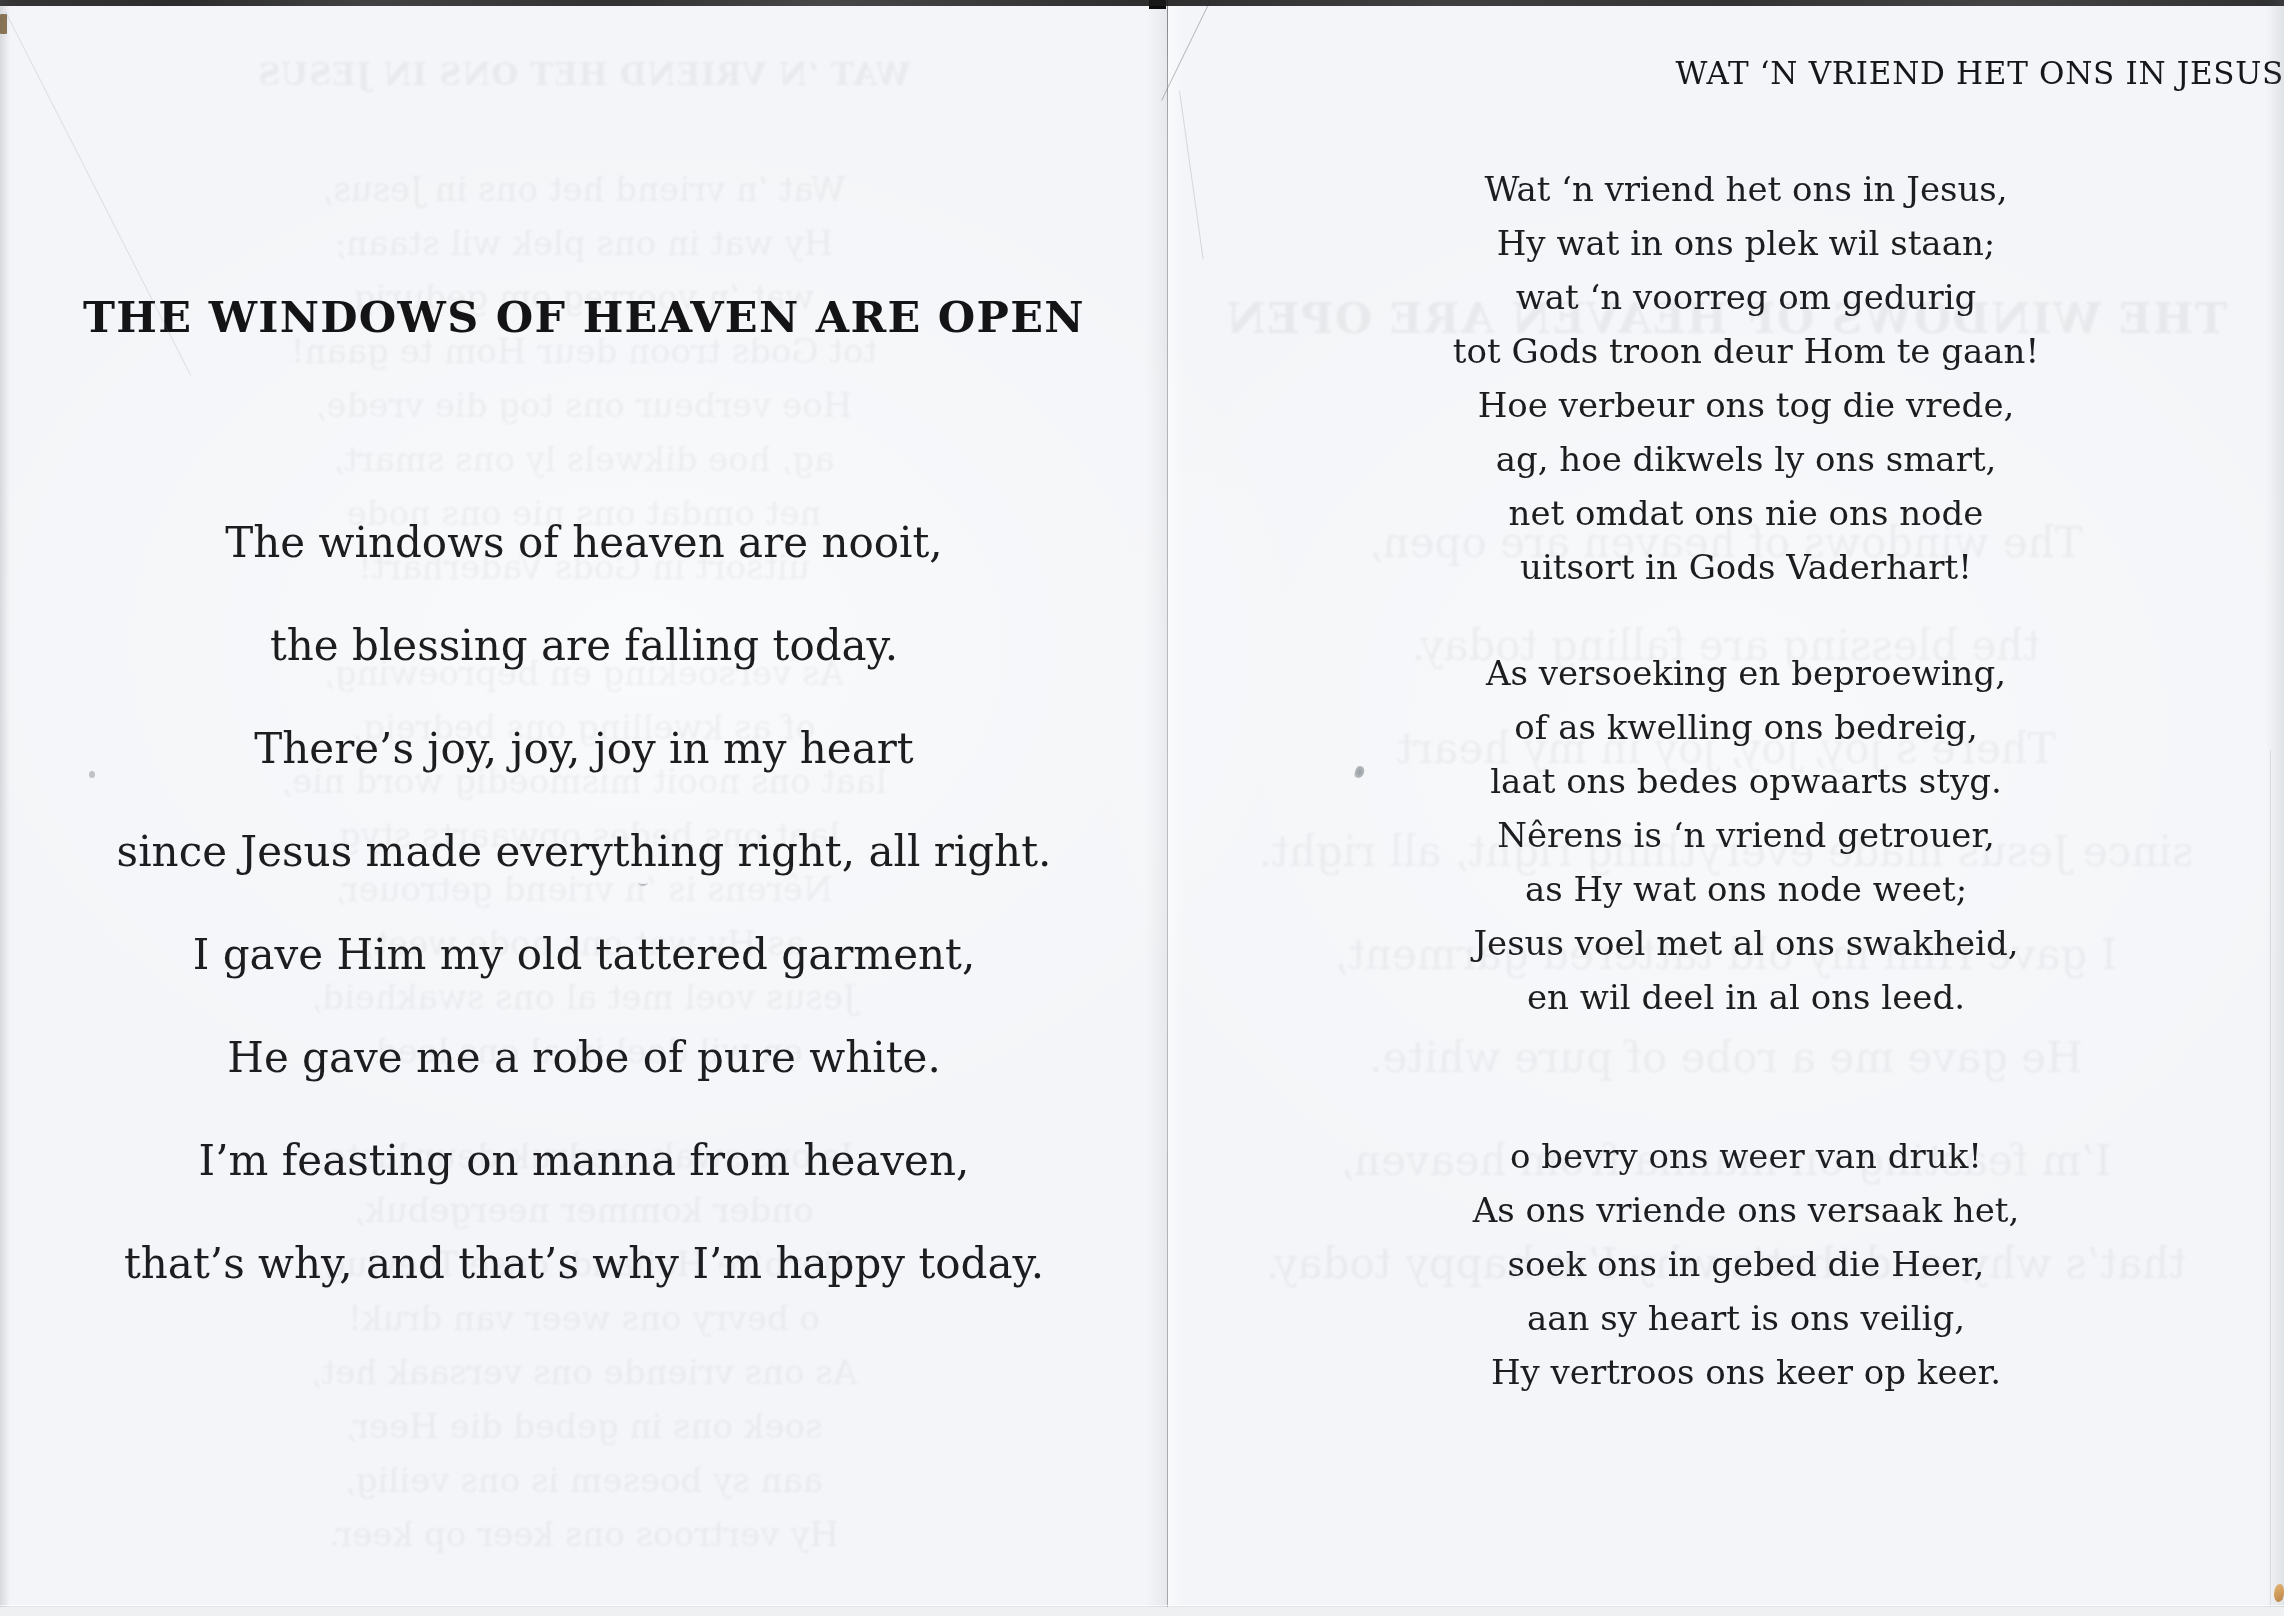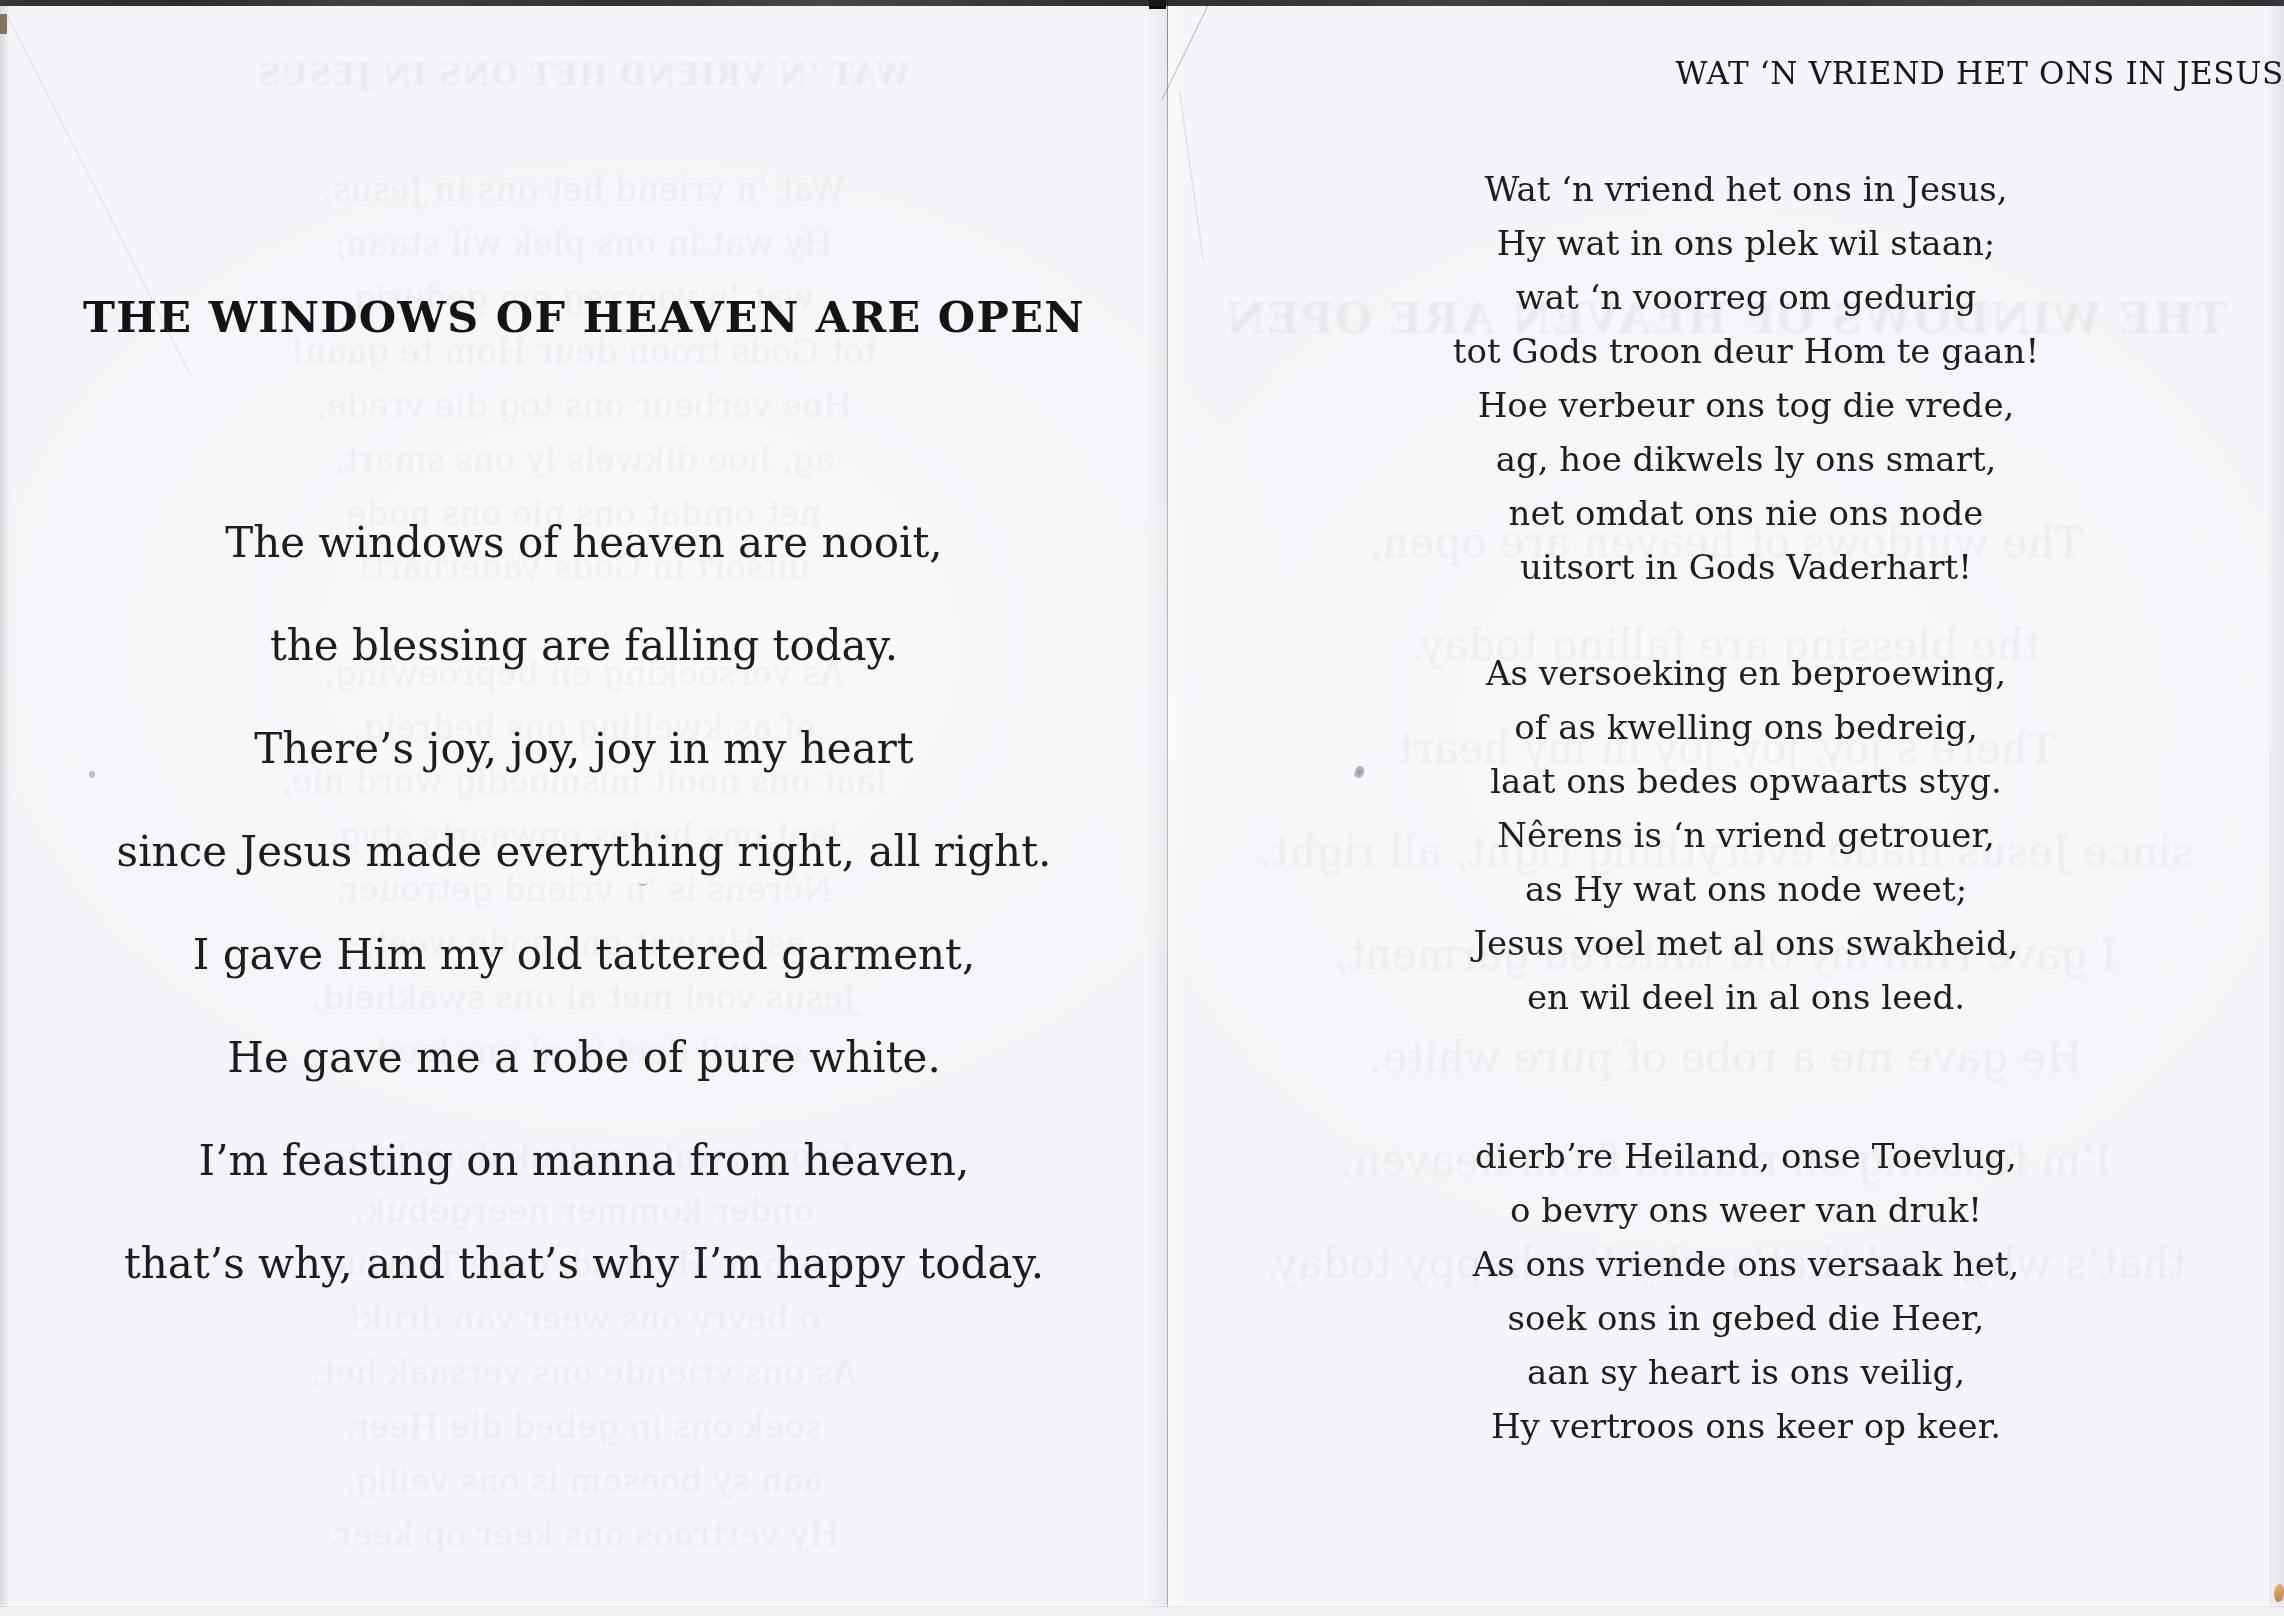--- a/index.html
+++ b/index.html
@@ -147,21 +147,20 @@
     <div class="centered stanza s2">
         <div class="ln">As versoeking en beproewing,</div>
         <div class="ln">of as kwelling ons bedreig,</div>
         <div class="ln">laat ons bedes opwaarts styg.</div>
         <div class="ln">Nêrens is ‘n vriend getrouer,</div>
         <div class="ln">as Hy wat ons node weet;</div>
         <div class="ln">Jesus voel met al ons swakheid,</div>
         <div class="ln">en wil deel in al ons leed.</div>
       </div>
     <div class="centered stanza s3">
-        <div class="ln">dierb’re Heiland, onse Toevlug,</div>
         <div class="ln">o bevry ons weer van druk!</div>
         <div class="ln">As ons vriende ons versaak het,</div>
         <div class="ln">soek ons in gebed die Heer,</div>
         <div class="ln">aan sy heart is ons veilig,</div>
         <div class="ln">Hy vertroos ons keer op keer.</div>
       </div>
   </div>
 
   <div class="fold-shadow"></div>
   <div class="fold-light"></div>

